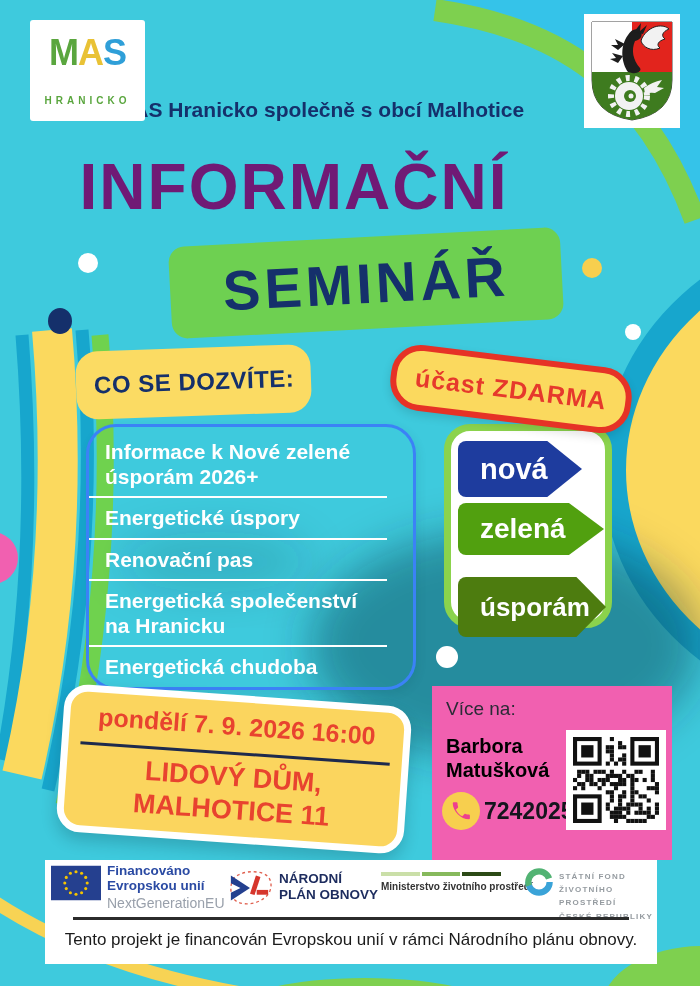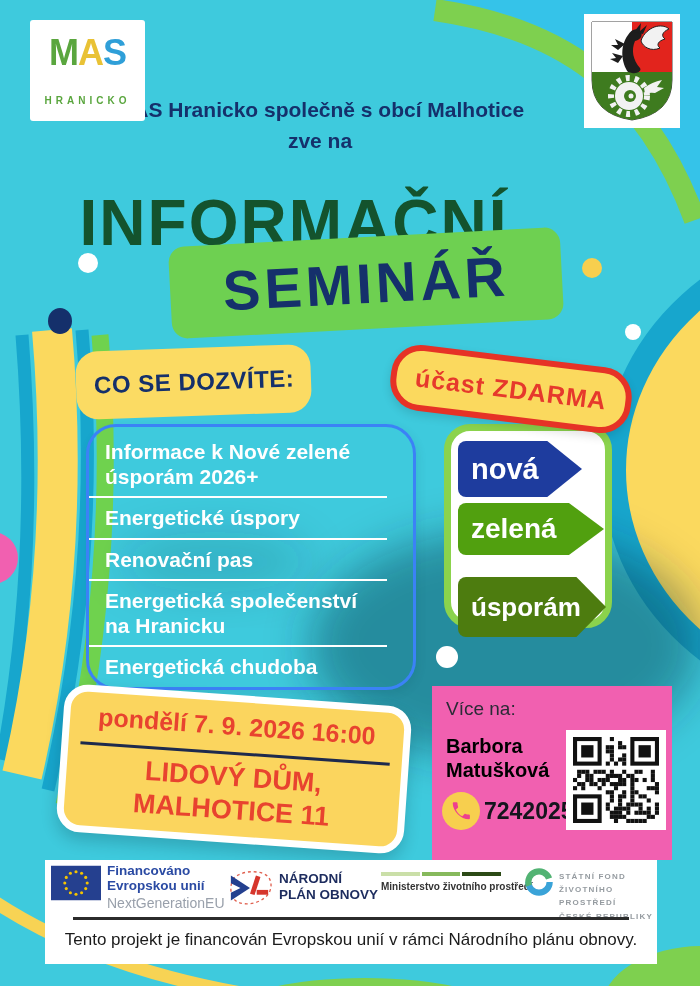--- a/index.html
+++ b/index.html
@@ -16,41 +16,41 @@
     display:flex;flex-direction:column;align-items:center;justify-content:center;z-index:3;gap:18px;}
   .mas-word{font-size:36px;font-weight:700;line-height:1;letter-spacing:-1px;}
   .mas-m{color:#5aa63e;} .mas-a{color:#e9c235;} .mas-s{color:#2f9fd8;}
   .mas-town{margin-top:6px;font-size:10px;font-weight:700;letter-spacing:4px;color:#5aa63e;}
   
   .crest{left:584px;top:14px;width:96px;height:114px;z-index:3;}
   
   .org-line{left:40px;top:98px;width:560px;text-align:center;font-size:21px;font-weight:700;color:#15306b;z-index:2;}
   .invite{left:40px;top:129px;width:560px;text-align:center;font-size:21px;font-weight:700;color:#15306b;z-index:2;}
   .title{left:0;top:150px;width:588px;text-align:center;font-size:64px;font-weight:800;
-    letter-spacing:2px;color:#14532d;z-index:2;margin-top:36px;}
+    letter-spacing:2px;color:#701a75;z-index:2;}
   .seminar-box{left:170px;top:237px;width:392px;height:92px;background:#6ed051;border-radius:16px;
     transform:rotate(-3deg);display:flex;align-items:center;justify-content:center;z-index:2;}
   .seminar-box span{font-size:56px;font-weight:800;letter-spacing:4px;color:#15306b;}
   .badge{left:390px;top:356px;width:230px;height:54px;background:#fbd95e;border:6px solid #e63226;
     border-radius:30px;transform:rotate(7deg);display:flex;align-items:center;justify-content:center;z-index:4;
     box-shadow:0 4px 10px rgba(0,0,0,0.12);}
   .badge span{font-size:25px;font-weight:800;color:#e6392c;letter-spacing:1px;}
   
   .topics-head{left:76px;top:348px;width:235px;height:68px;background:#fbdb63;border-radius:22px;
     transform:rotate(-2deg);display:flex;align-items:center;z-index:2;padding-left:18px;box-sizing:border-box;}
   .topics-head span{font-size:24px;font-weight:800;color:#15306b;letter-spacing:0.5px;}
   .topics-box{left:86px;top:424px;width:330px;height:266px;border:3px solid #3b82f6;border-radius:30px;
     box-sizing:border-box;z-index:2;padding-top:5px;box-shadow:2px 4px 10px rgba(0,60,70,0.10);}
   .t-item{position:relative;padding:7px 26px 9px 16px;font-size:21px;font-weight:700;color:#fff;line-height:1.2;}
   .t-item:not(:last-child)::after{content:"";position:absolute;left:0;right:26px;bottom:0;height:2px;background:#fff;}
   
   .nzu{left:444px;top:424px;width:168px;height:204px;background:#fff;border:7px solid #8bd34c;
     border-radius:26px;box-sizing:border-box;z-index:2;}
   .nzu-band{position:absolute;left:7px;color:#fff;font-weight:700;display:flex;align-items:center;
-    padding-left:13px;box-sizing:border-box;border-radius:8px 0 0 8px;}
+    padding-left:22px;box-sizing:border-box;border-radius:8px 0 0 8px;}
   .nzu-b1{top:10px;width:124px;height:56px;background:#1e3c9e;font-size:29px;
     clip-path:polygon(0 0,72% 0,100% 50%,72% 100%,0 100%);}
   .nzu-b2{top:72px;width:146px;height:52px;background:#51a00f;font-size:28px;
     clip-path:polygon(0 0,76% 0,100% 50%,76% 100%,0 100%);}
   .nzu-b3{top:146px;width:148px;height:60px;background:#4d7c0f;font-size:26px;
     clip-path:polygon(0 0,80% 0,100% 50%,80% 100%,0 100%);}
   
   .event-box{left:60px;top:695px;width:348px;height:148px;background:#fbd55e;border:7px solid #fff;
     border-radius:24px;box-sizing:border-box;transform:rotate(4deg);z-index:3;
     box-shadow:0 8px 16px rgba(0,30,40,0.20);}
@@ -144,21 +144,20 @@
     <path d="M39,42 l-11,-3 l4,5 l-6,1 l8,4 z" fill="#1d1d1d"></path>
 
     <circle cx="45" cy="82" r="18" fill="none" stroke="#f2f2f2" stroke-width="6" stroke-dasharray="4 5"></circle>
     <circle cx="45" cy="82" r="14" fill="#f2f2f2"></circle>
     <circle cx="46" cy="82" r="6" fill="#3e7b1f"></circle>
     <circle cx="47" cy="82" r="2.5" fill="#f2f2f2"></circle>
     <path d="M60,74 Q68,68 78,66 l-5,7 l7,1 l-9,5 Q66,78 61,80 Z" fill="#f2f2f2"></path>
   </svg>
 
   <div class="abs org-line">MAS Hranicko společně s obcí Malhotice</div>
-  <div class="abs invite">zve na</div>
   <div class="abs title">INFORMAČNÍ</div>
 
   <div class="abs seminar-box">
     <span>SEMINÁŘ</span>
   </div>
 
   <div class="abs badge">
     <span>účast ZDARMA</span>
   </div>
 

